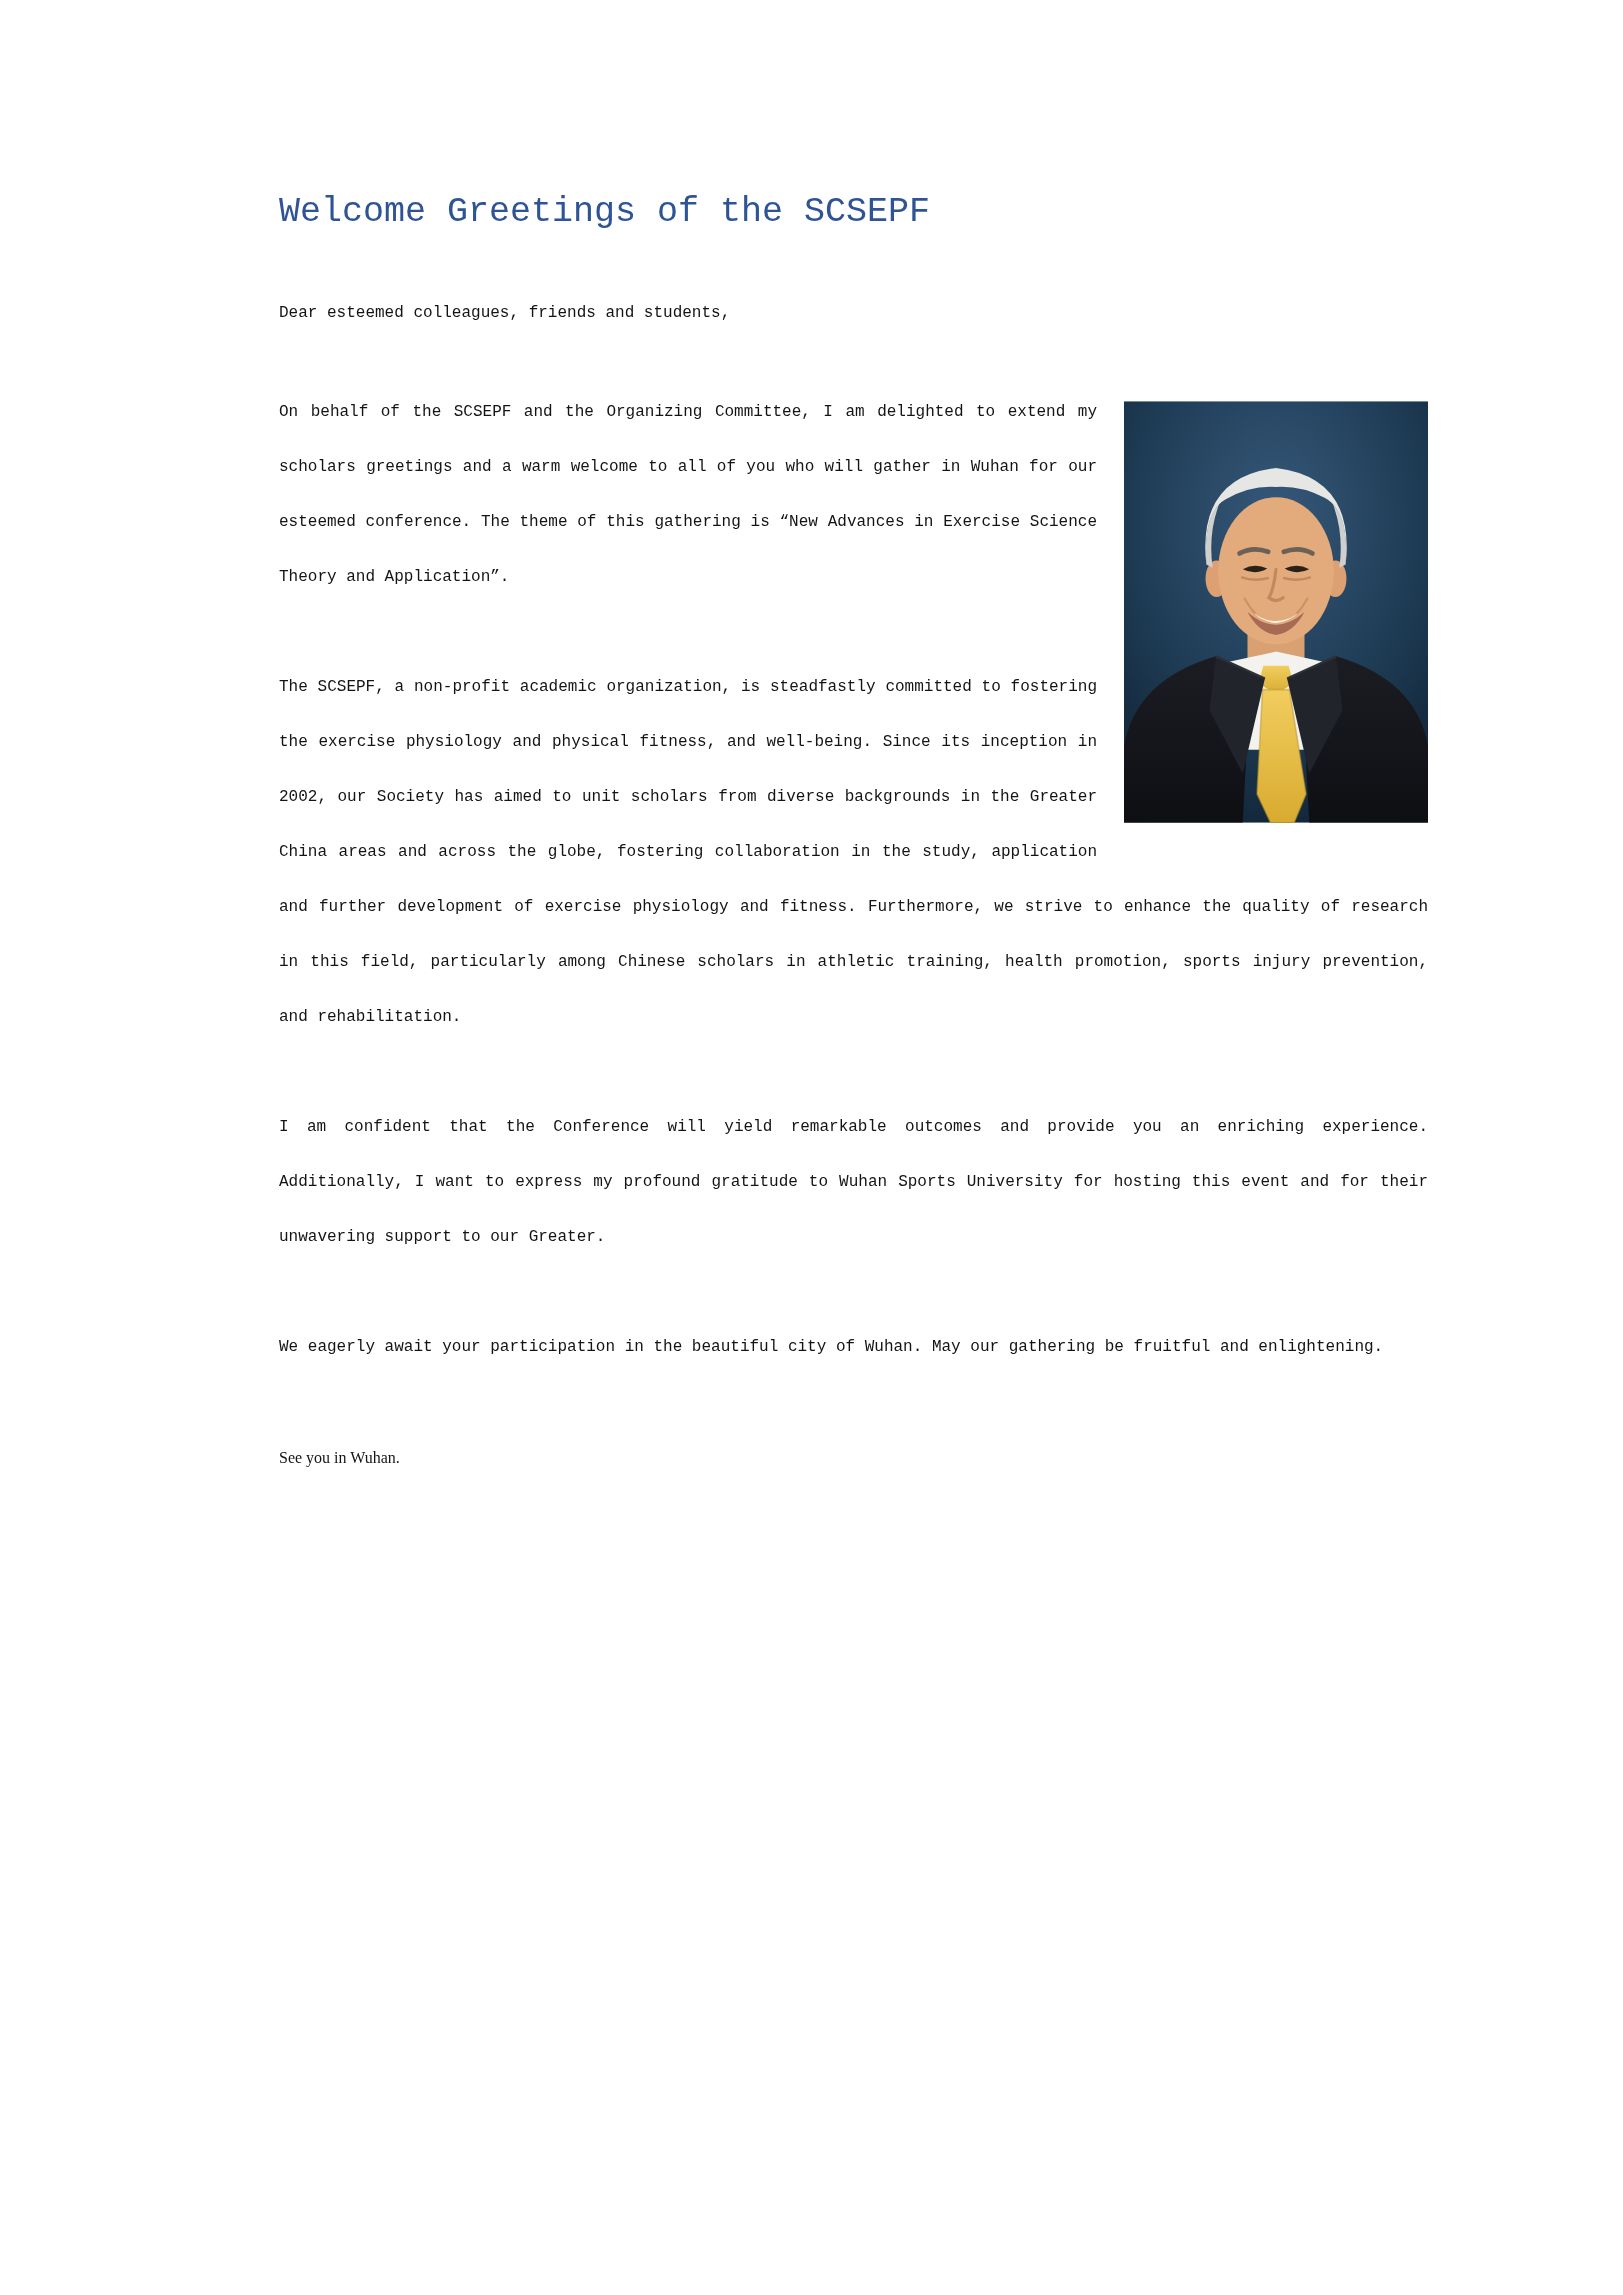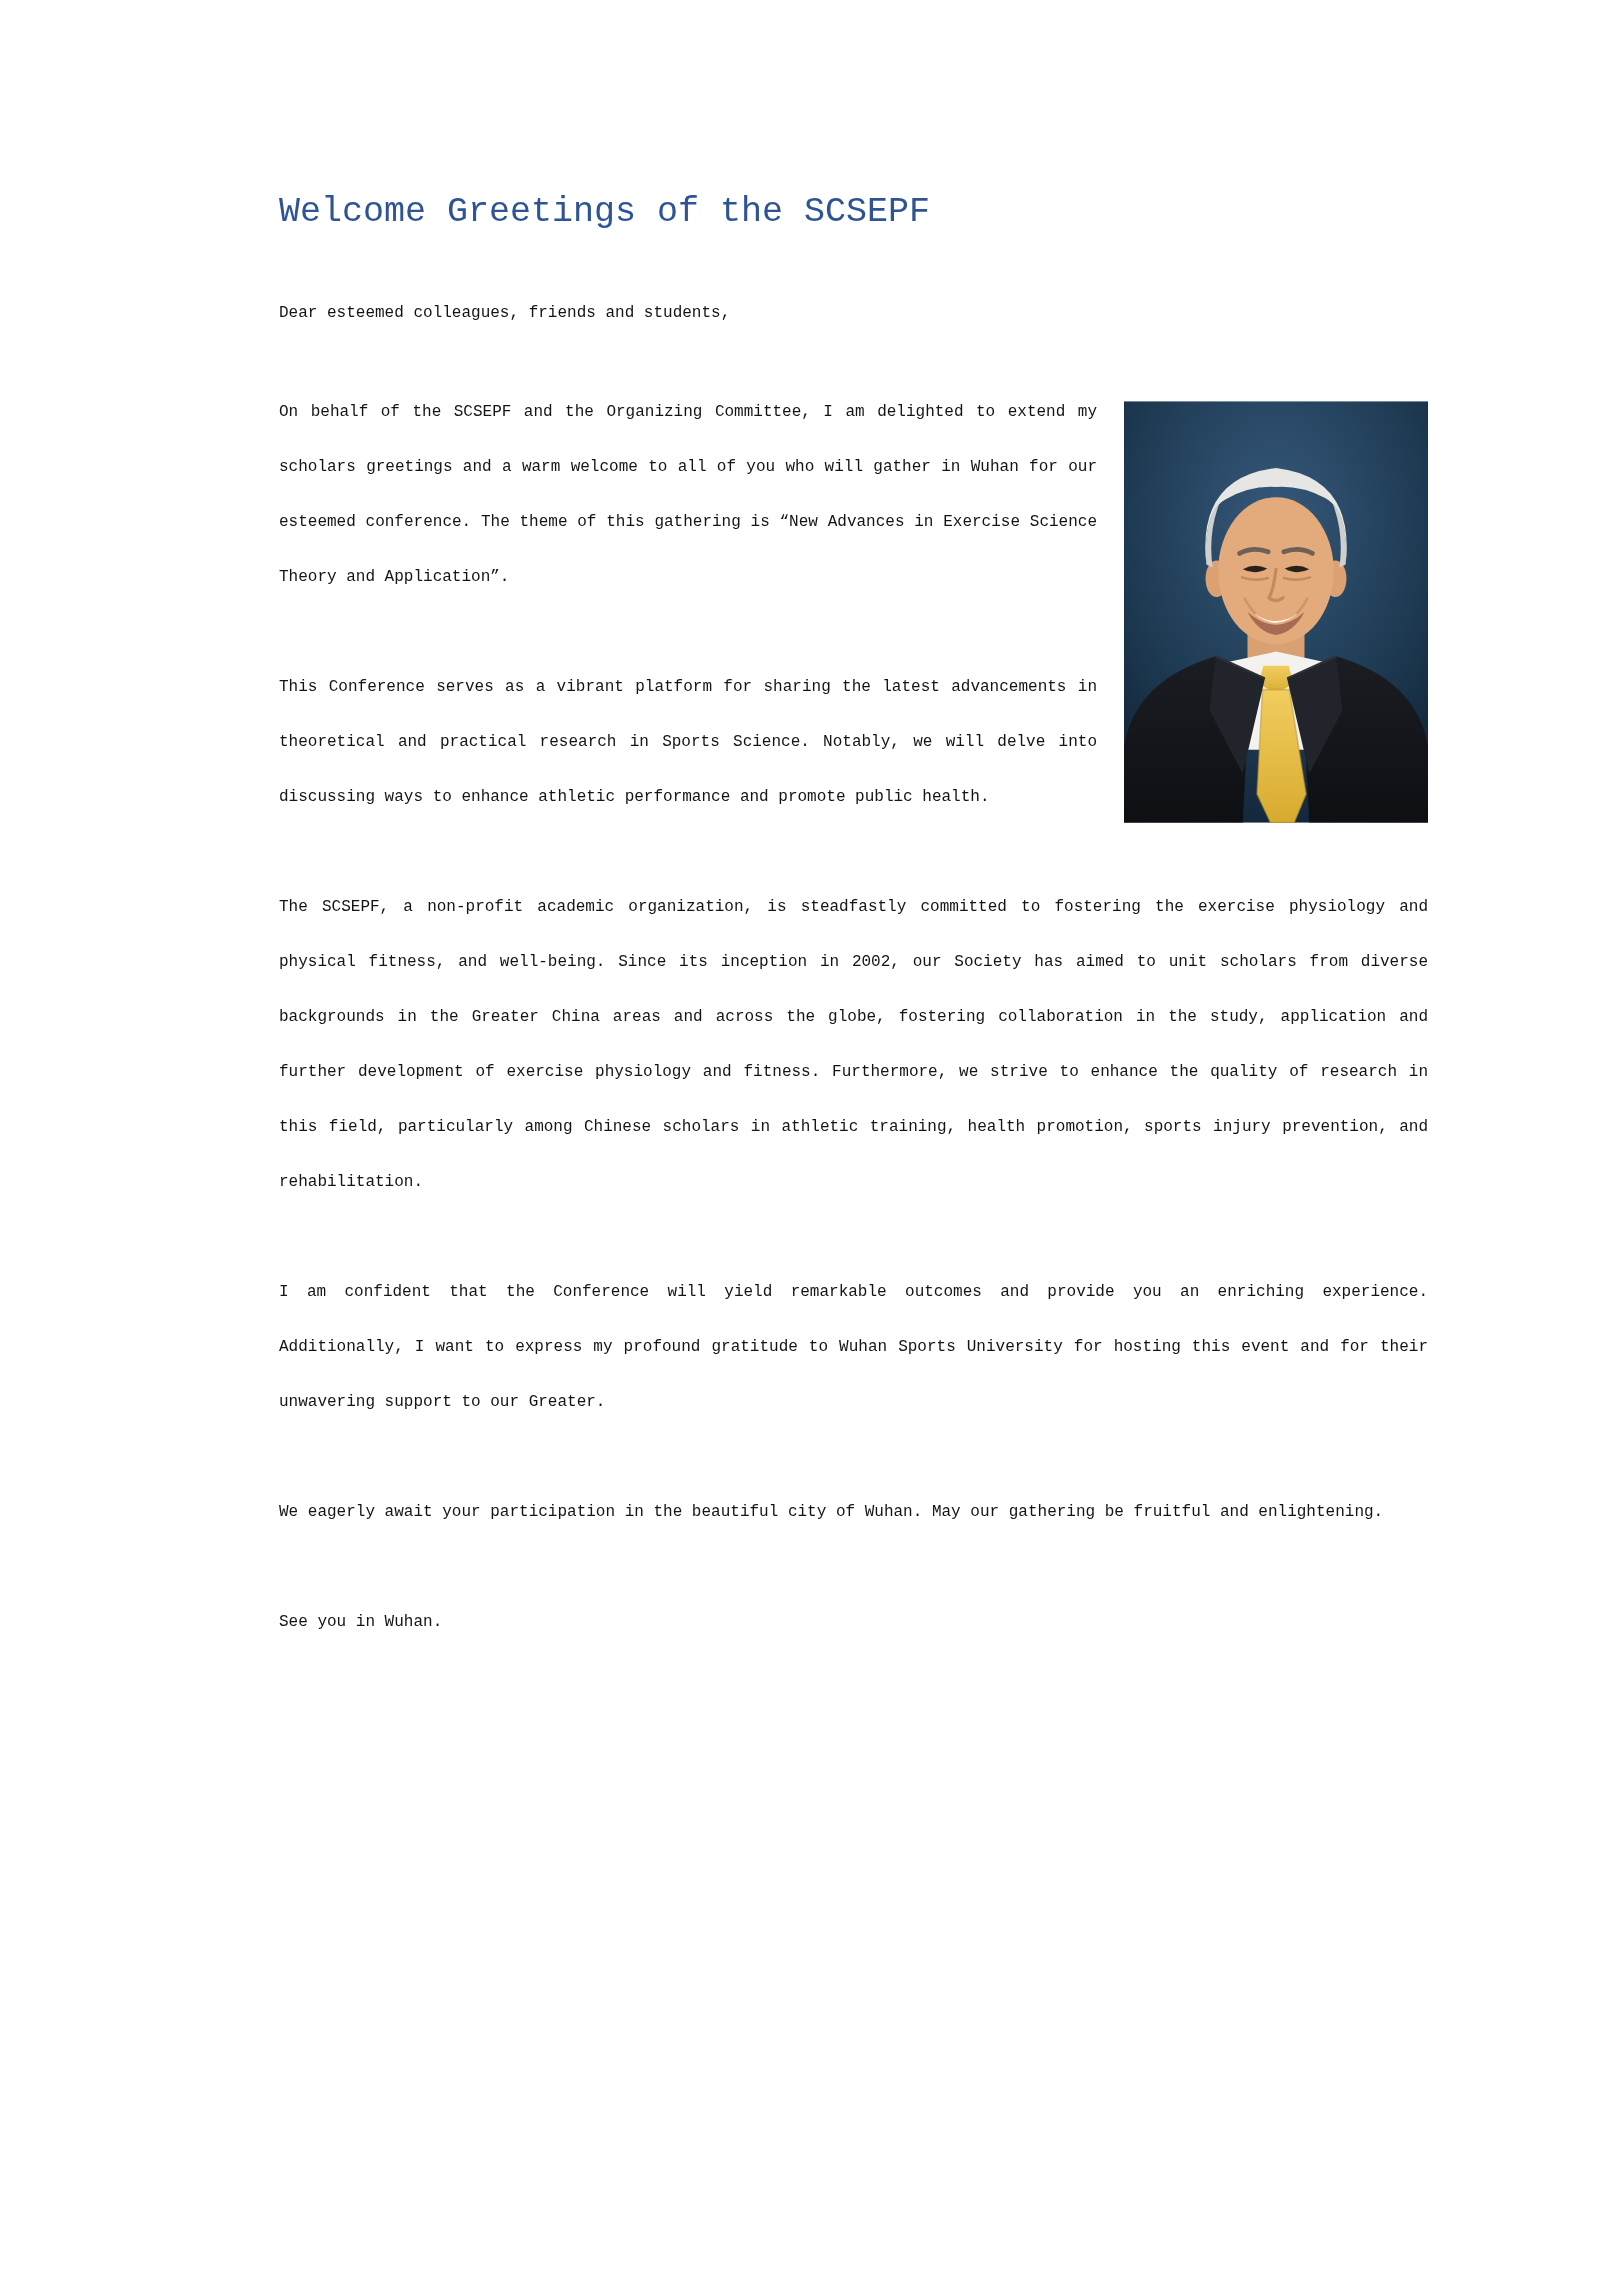--- a/index.html
+++ b/index.html
@@ -23,21 +23,21 @@
     color: #2F5496;
     white-space: nowrap;
   }
   .body-text p {
     margin: 0 0 55px 0;
     font-size: 16px;
     line-height: 55px;
     text-align: justify;
   }
   .body-text p.salutation { text-align: left; margin-bottom: 44px; }
-  .body-text p.closing { text-align: left; }
+  .body-text p.closing { text-align: left; font-family: Liberation Serif, serif; }
   figure.portrait {
     float: right;
     width: 304px;
     height: 422px;
     margin: 16px 0 6.3px 27px;
     padding: 0;
   }
   figure.portrait svg { display: block; width: 100%; height: 100%; }
 </style>
 </head>
@@ -108,21 +108,20 @@
 
         <path d="M156 266 Q192 298 228 266 Q214 292 192 295 Q170 292 156 266 Z" fill="#a66b52"></path>
         <path d="M164 268 Q192 287 220 268 Q207 279 192 280 Q177 279 164 268 Z" fill="#f6f3ee"></path>
 
         <path d="M152 248 Q158 260 166 268" stroke="#c08a5e" stroke-width="3" fill="none" opacity="0.7"></path>
         <path d="M232 248 Q226 260 218 268" stroke="#c08a5e" stroke-width="3" fill="none" opacity="0.7"></path>
       </svg>
     </figure>
 
     <p>On behalf of the SCSEPF and the Organizing Committee, I am delighted to extend my scholars greetings and a warm welcome to all of you who will gather in Wuhan for our esteemed conference. The theme of this gathering is  “New Advances in Exercise Science Theory and Application”.</p>
-    <p>This Conference serves as a vibrant platform for sharing the latest advancements in theoretical and practical research in Sports Science.  Notably, we will delve into discussing ways to enhance athletic performance and promote public health.</p>
     <p>The SCSEPF, a non-profit academic organization, is steadfastly committed to fostering the exercise physiology and physical fitness, and well-being.  Since its inception in 2002, our Society has aimed to unit scholars from diverse backgrounds in the Greater China areas and across the globe, fostering collaboration in the study, application and further development of exercise physiology and fitness. Furthermore, we strive to enhance the quality of research in this field, particularly among Chinese scholars in athletic training, health promotion, sports injury prevention, and rehabilitation.</p>
     <p>I am confident that the Conference will yield remarkable outcomes and provide you an enriching experience. Additionally, I want to express my profound gratitude to Wuhan Sports University for hosting this event and for their unwavering support to our Greater.</p>
     <p>We eagerly await your participation in the beautiful city of Wuhan. May our gathering be fruitful and enlightening.</p>
     <p class="closing">See you in Wuhan.</p>
 
   </div>
 </div>
 
 
 </body></html>

